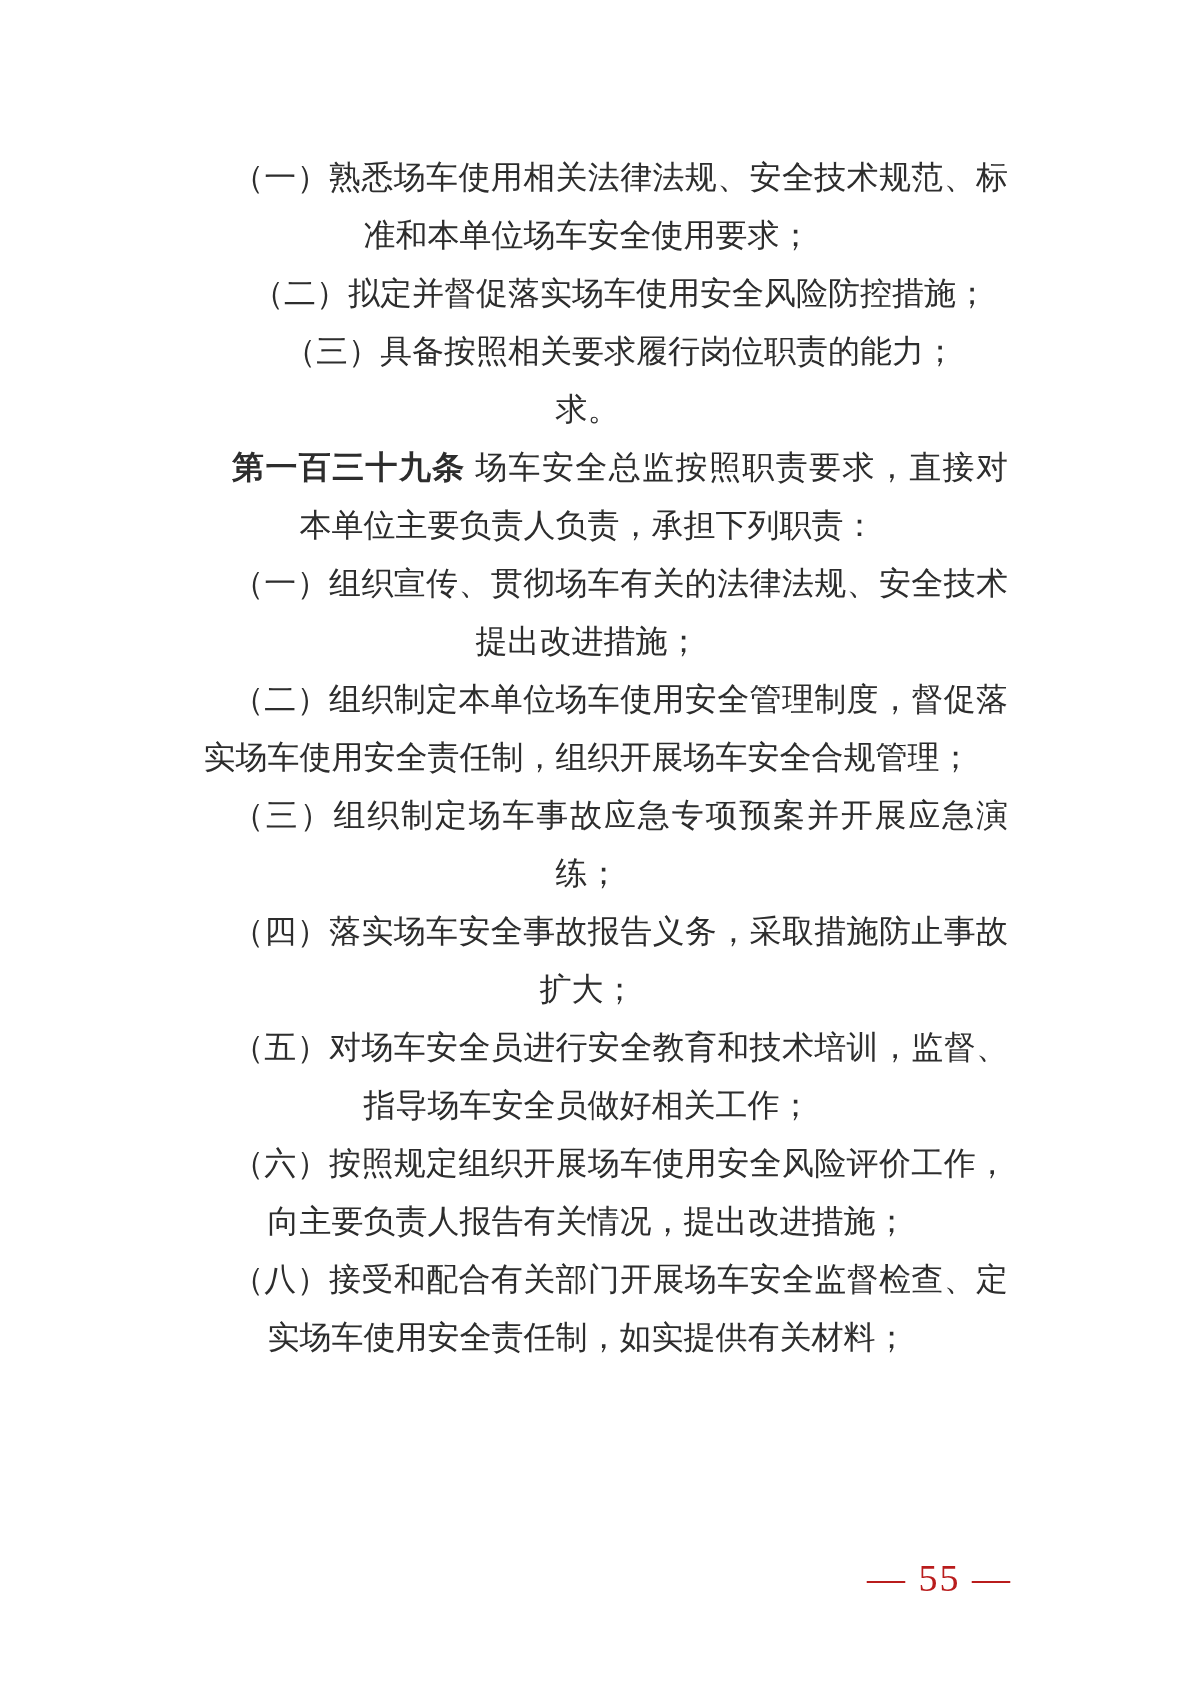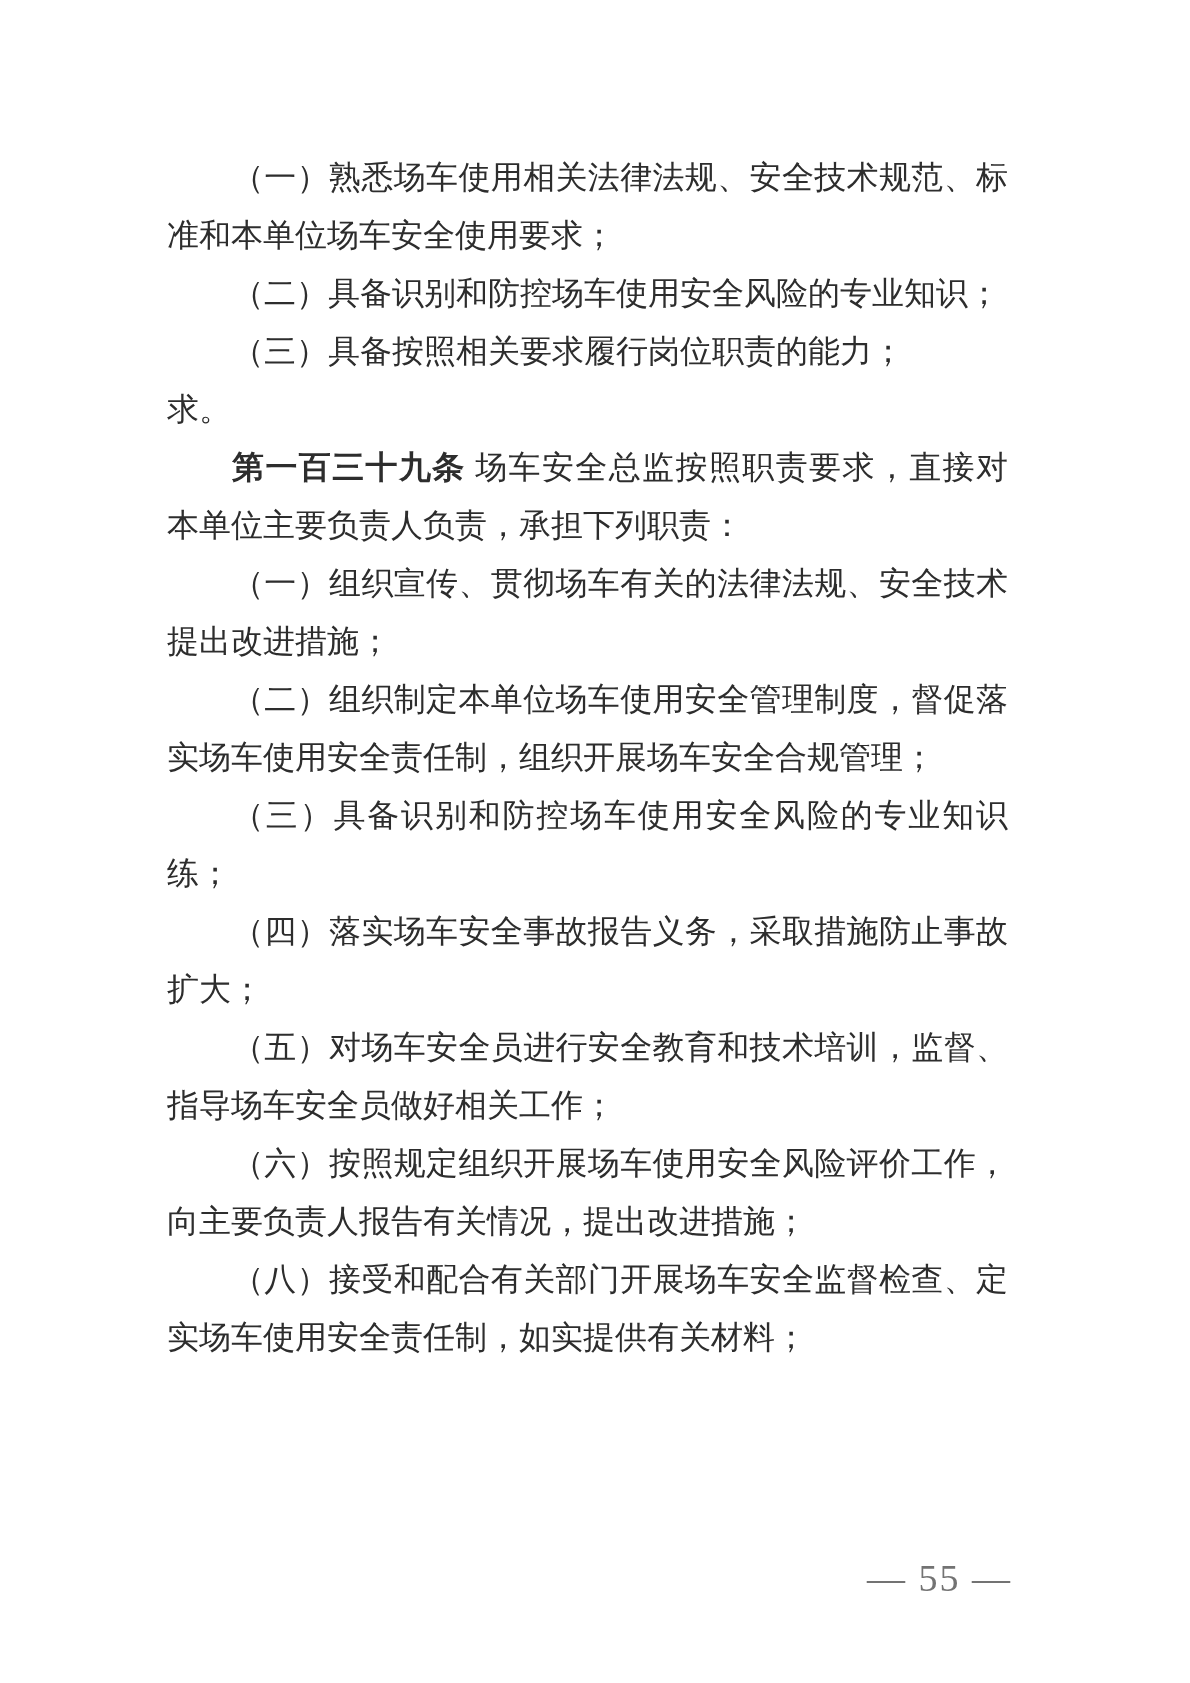--- a/index.html
+++ b/index.html
@@ -20,21 +20,21 @@
     position: absolute;
     left: 167px;
     top: 148px;
     width: 841px;
   }
   .line {
     height: 58px;
     line-height: 58px;
     font-size: 32px;
     white-space: pre;
-    text-align: left;
+    text-align: center;
     color: #2d2d2d;
   }
   .line.indent {
     padding-left: 65px;
   }
   .line.full {
     white-space: normal;
     text-align: justify;
     text-align-last: justify;
     padding-right: 0;
@@ -46,41 +46,41 @@
     font-weight: 700;
   }
   .page-number {
     position: absolute;
     top: 1556px;
     right: 178px;
     height: 44px;
     line-height: 44px;
     font-size: 38px;
     letter-spacing: 2px;
-    color: #737373;
+    color: #b91c1c;
     white-space: pre;
   }
 </style>
 </head>
 <body>
 
 <div class="page">
   <div class="doc-body">
       <div class="line indent full"><span>（一）熟悉场车使用相关法律法规、安全技术规范、标</span></div>
       <div class="line"><span>准和本单位场车安全使用要求；</span></div>
-      <div class="line indent"><span>（二）具备识别和防控场车使用安全风险的专业知识；</span></div>
+      <div class="line indent"><span>（二）拟定并督促落实场车使用安全风险防控措施；</span></div>
       <div class="line indent"><span>（三）具备按照相关要求履行岗位职责的能力；</span></div>
       <div class="line"><span>求。</span></div>
       <div class="line indent full"><span class="bold-run">第一百三十九条</span><span>  场车安全总监按照职责要求，直接对</span></div>
       <div class="line"><span>本单位主要负责人负责，承担下列职责：</span></div>
       <div class="line indent full"><span>（一）组织宣传、贯彻场车有关的法律法规、安全技术</span></div>
       <div class="line"><span>提出改进措施；</span></div>
       <div class="line indent full"><span>（二）组织制定本单位场车使用安全管理制度，督促落</span></div>
       <div class="line"><span>实场车使用安全责任制，组织开展场车安全合规管理；</span></div>
-      <div class="line indent full"><span>（三）具备识别和防控场车使用安全风险的专业知识</span></div>
+      <div class="line indent full"><span>（三）组织制定场车事故应急专项预案并开展应急演</span></div>
       <div class="line"><span>练；</span></div>
       <div class="line indent full"><span>（四）落实场车安全事故报告义务，采取措施防止事故</span></div>
       <div class="line"><span>扩大；</span></div>
       <div class="line indent full"><span>（五）对场车安全员进行安全教育和技术培训，监督、</span></div>
       <div class="line"><span>指导场车安全员做好相关工作；</span></div>
       <div class="line indent full"><span>（六）按照规定组织开展场车使用安全风险评价工作，</span></div>
       <div class="line"><span>向主要负责人报告有关情况，提出改进措施；</span></div>
       <div class="line indent full"><span>（八）接受和配合有关部门开展场车安全监督检查、定</span></div>
       <div class="line"><span>实场车使用安全责任制，如实提供有关材料；</span></div>
     </div>

